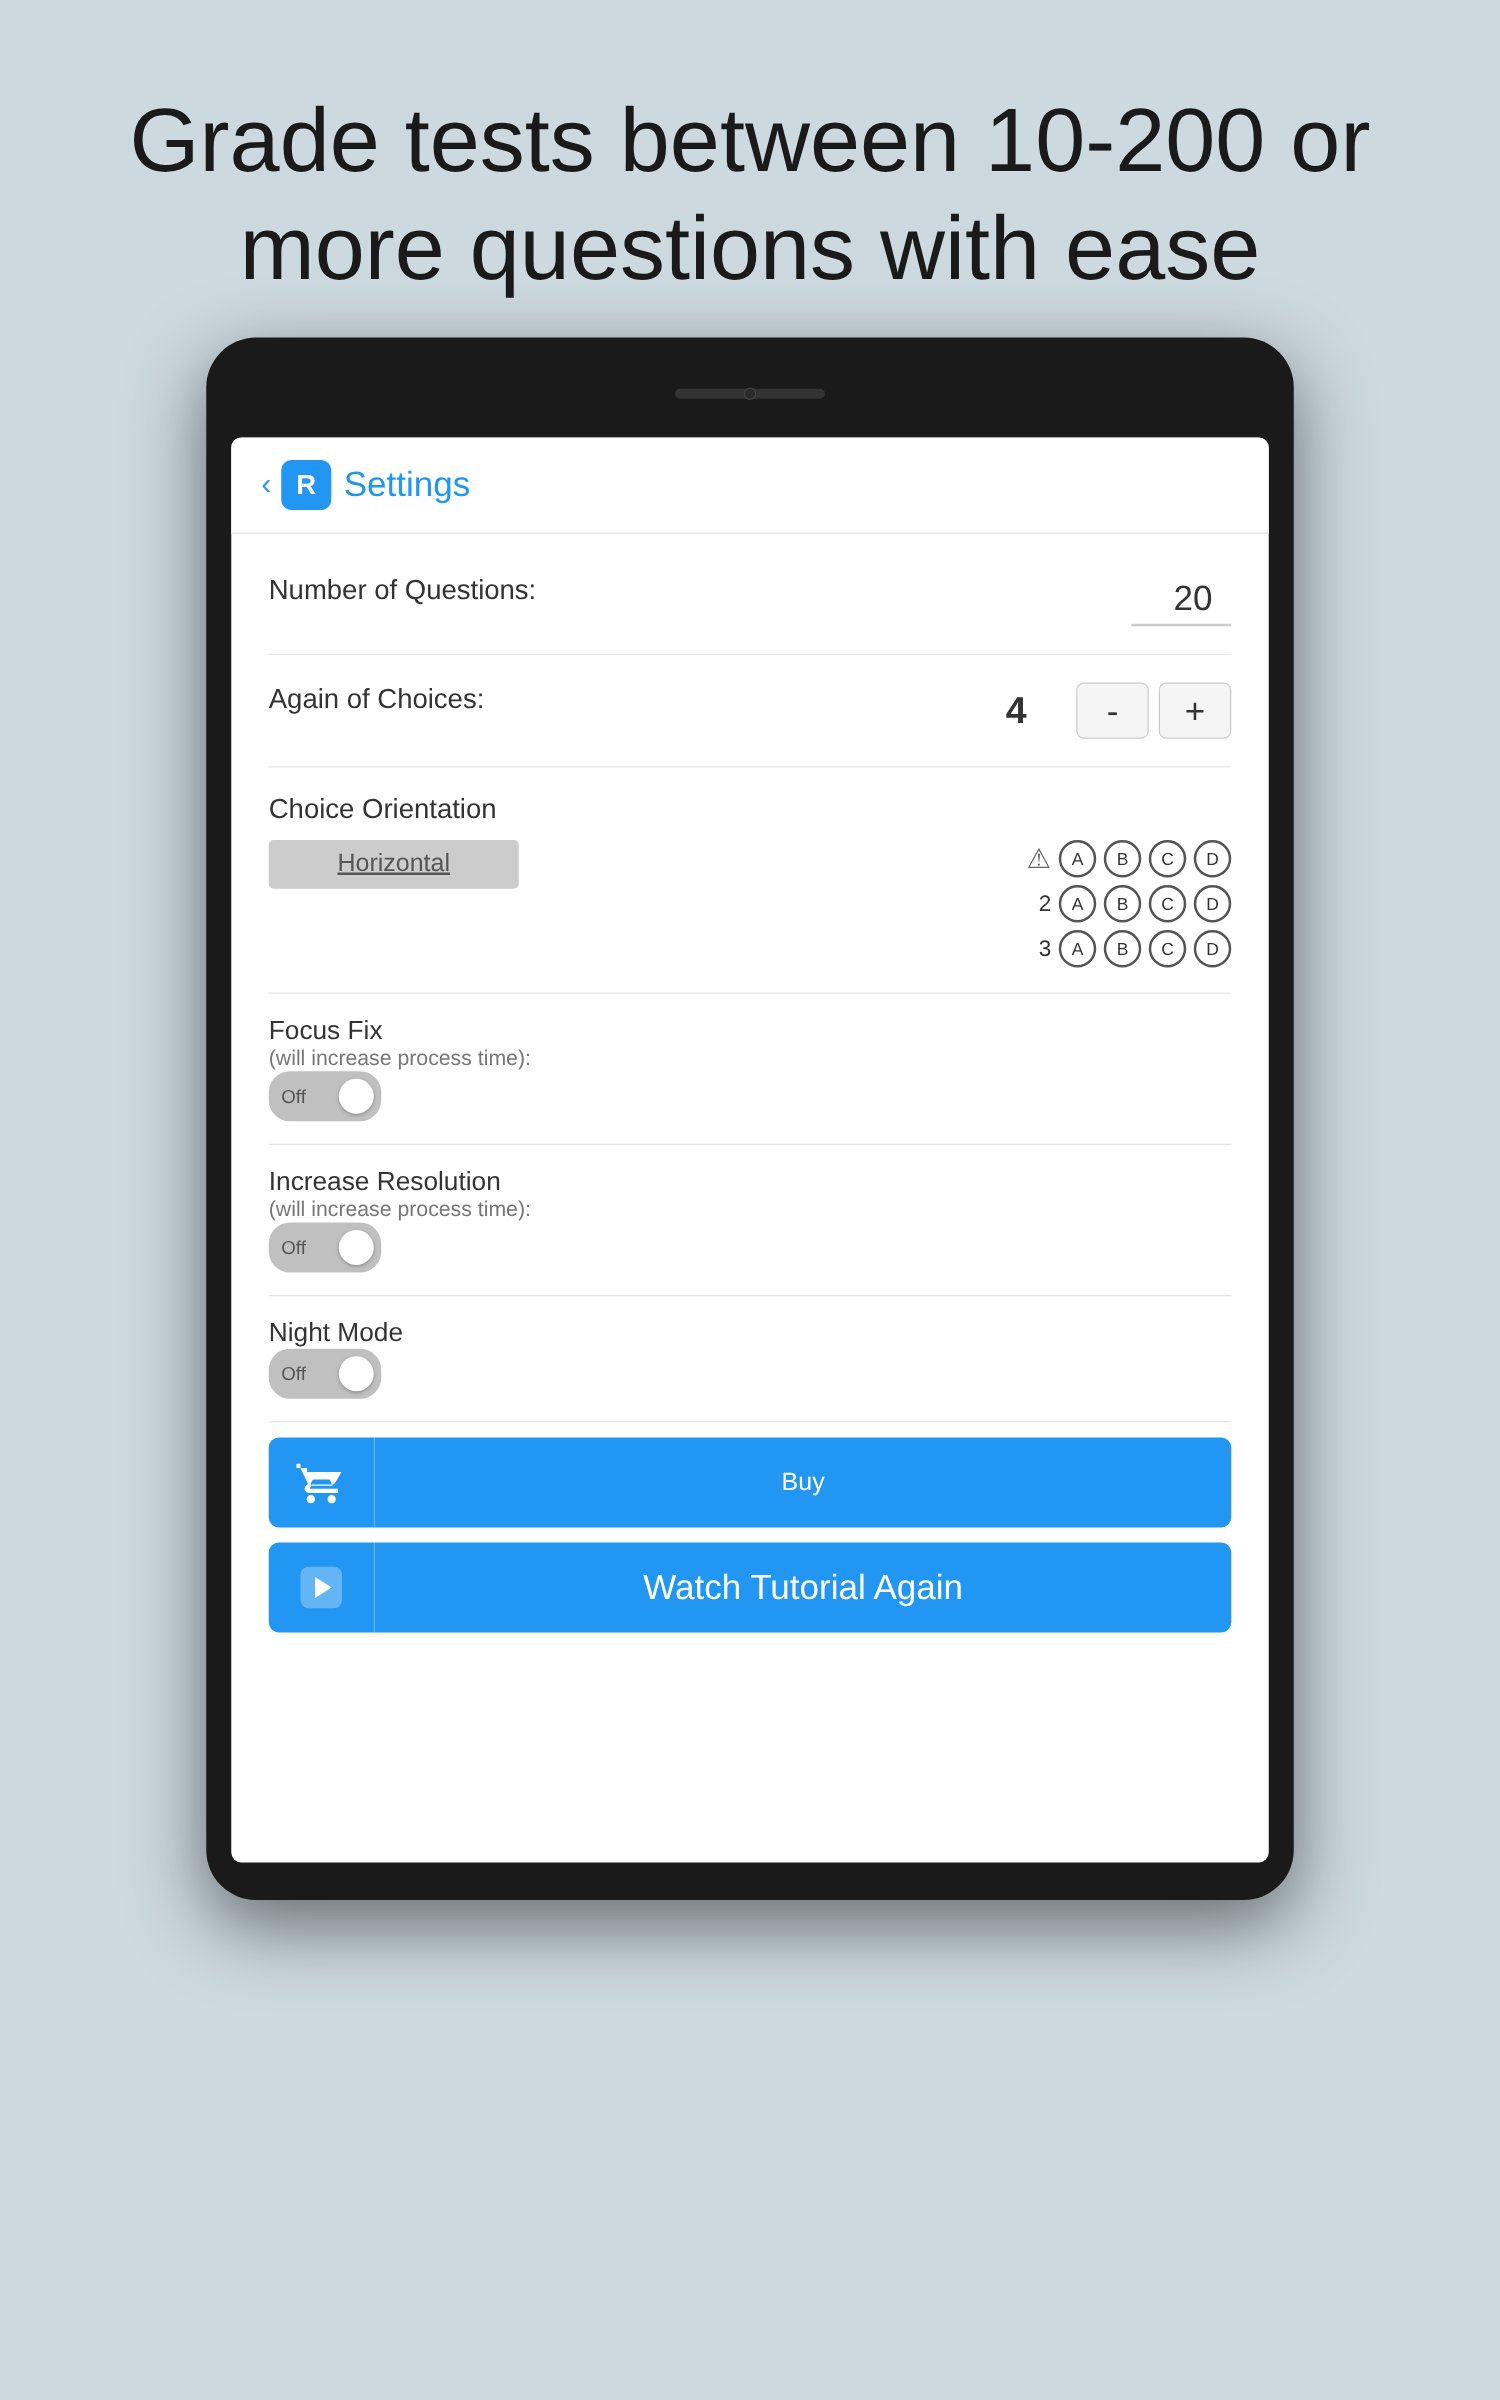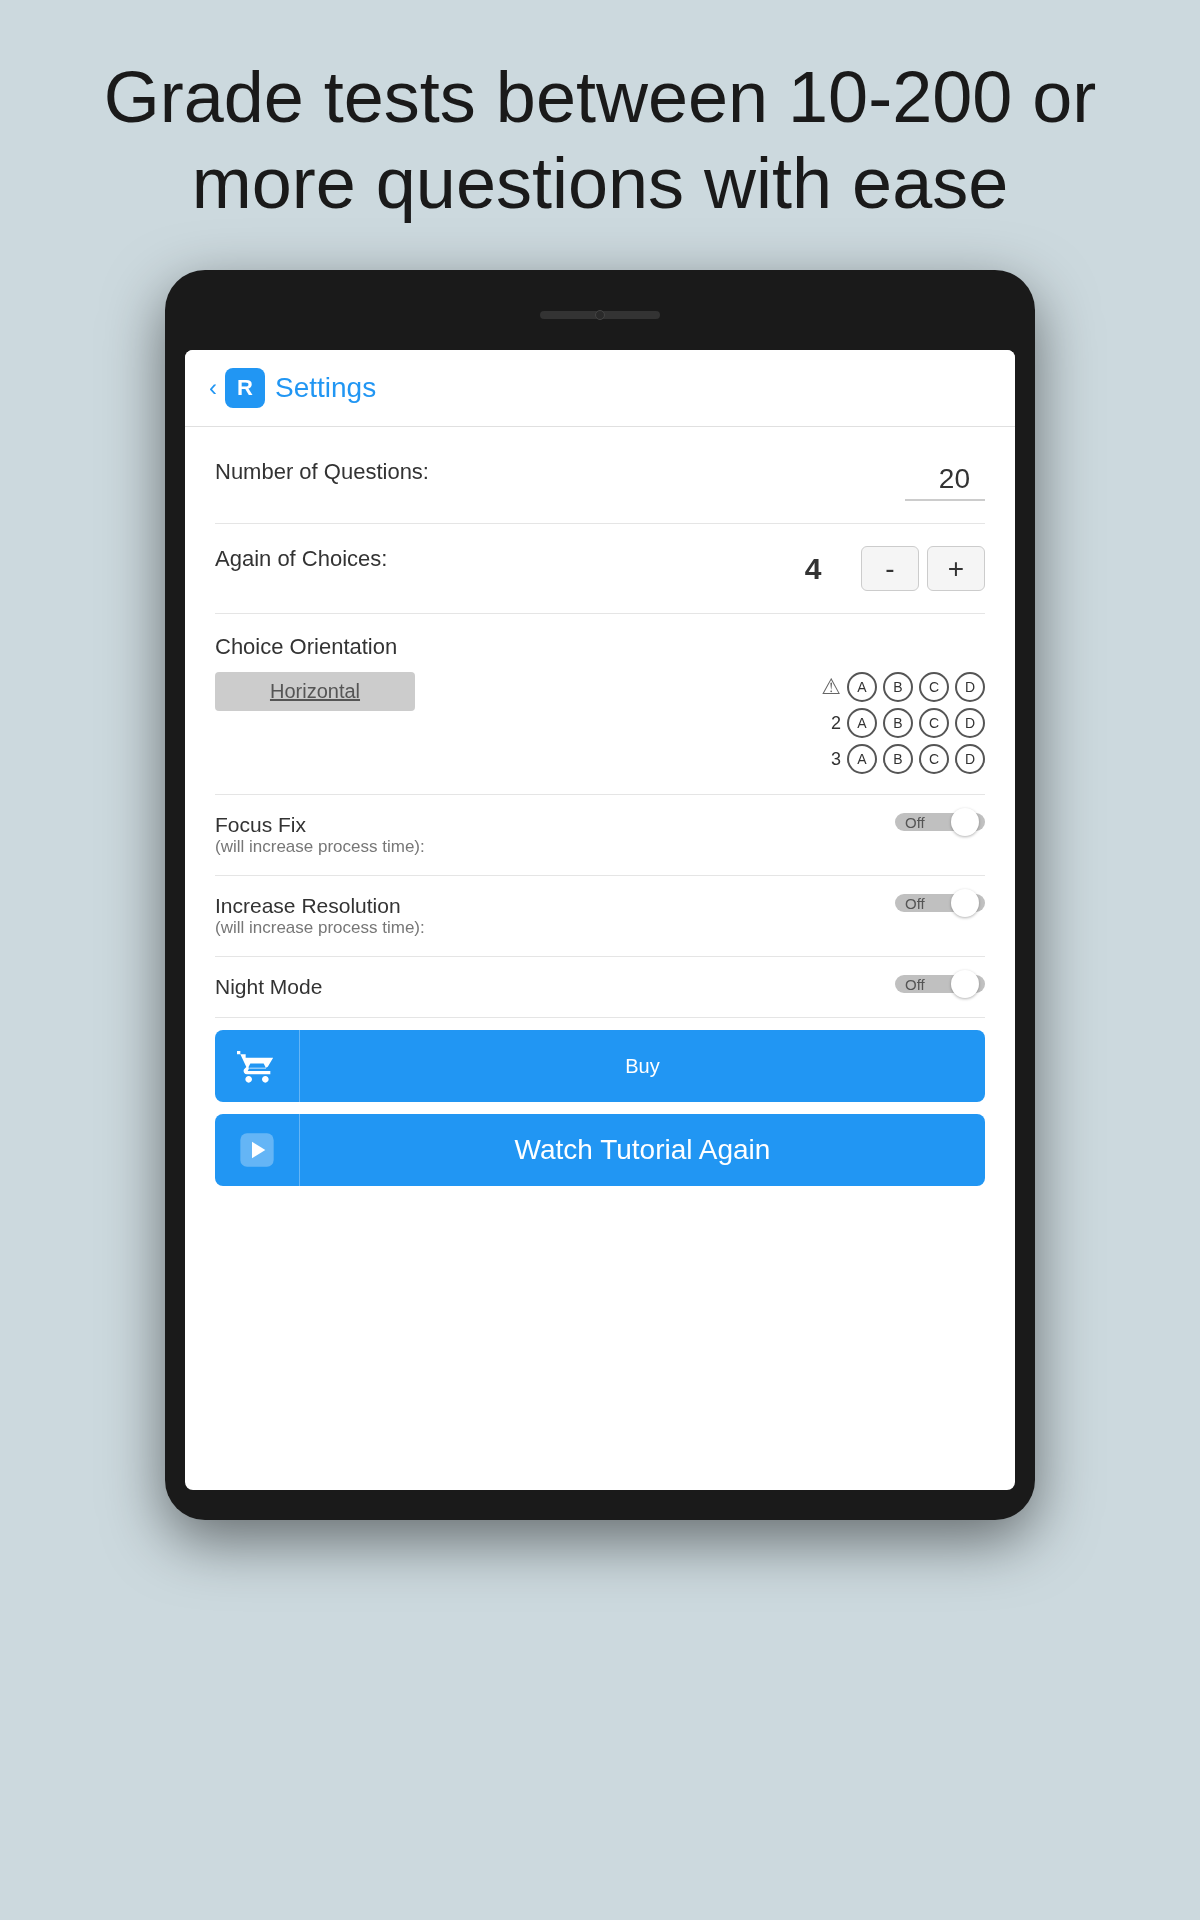--- a/index.html
+++ b/index.html
@@ -8,21 +8,21 @@
       width: 1200px;
       height: 1920px;
       background-color: #ccd9de;
       font-family: -apple-system, 'Helvetica Neue', Arial, sans-serif;
       overflow: hidden;
       position: relative;
     }
 
     .page-headline {
       text-align: center;
-      padding: 54px 80px 40px;
+      padding: 70px 80px 40px;
       font-size: 72px;
       font-weight: 400;
       color: #1a1a1a;
       line-height: 1.2;
     }
 
     .tablet-wrapper {
       position: absolute;
       top: 270px;
       left: 50%;
@@ -239,41 +239,42 @@
     .warning-icon {
       font-size: 22px;
       color: #666;
     }
 
     .toggle-row {
       display: flex;
       align-items: flex-start;
       padding: 18px 0;
       border-bottom: 1px solid #e5e5e5;
+      flex-direction: column;
     }
 
     .toggle-text {
       flex: 1;
     }
 
     .toggle-main-label {
       font-size: 21px;
       color: #333;
       display: block;
     }
 
     .toggle-sub-label {
       font-size: 17px;
       color: #777;
       display: block;
     }
 
     .toggle-switch {
       width: 90px;
-      height: 18px;
+      height: 40px;
       background: #c0c0c0;
       border-radius: 17px;
       display: flex;
       align-items: center;
       padding: 3px 6px;
       position: relative;
       cursor: pointer;
       flex-shrink: 0;
     }
 

